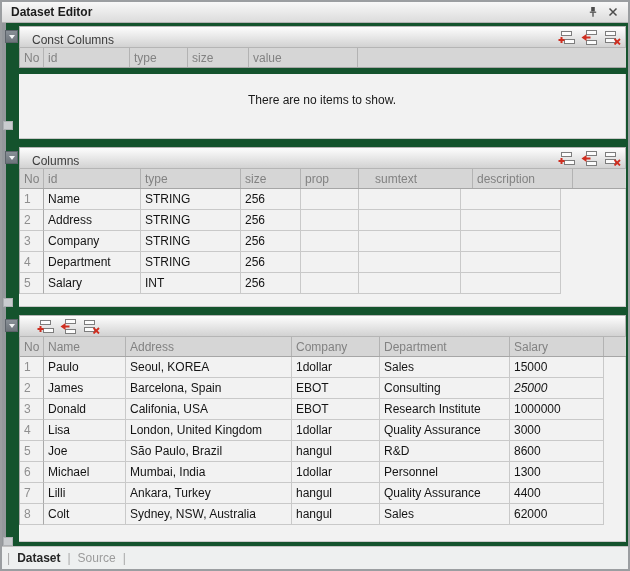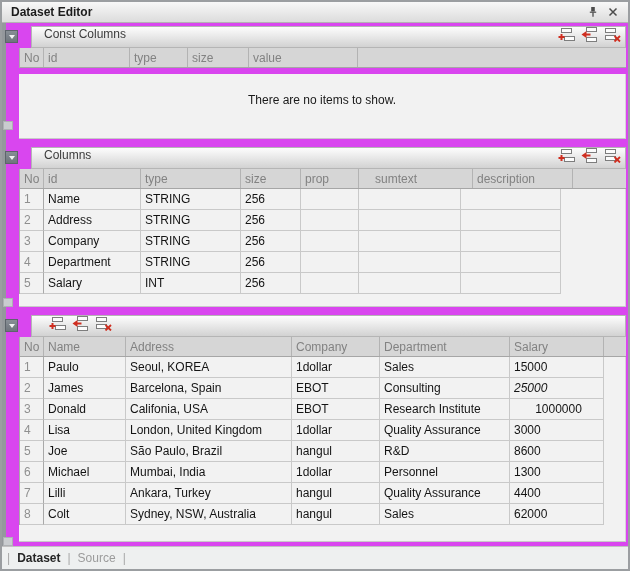--- a/index.html
+++ b/index.html
@@ -1,38 +1,38 @@
 <!DOCTYPE html>
 <html><head>
 <meta charset="utf-8">
 <style>
   * { box-sizing: border-box; }
   html,body { margin:0; padding:0; background:#ffffff; }
   .window {
     position:relative; width:630px; height:571px;
-    border:2px solid #9b9ea1; background:#d946ef;
+    border:2px solid #9b9ea1; background:#14532d;
     font-family:"Liberation Sans", sans-serif; font-size:12px;
     overflow:hidden;
   }
   .titlebar {
     height:21px; background:linear-gradient(#f8f8f8,#dcdcdc);
     border-bottom:1px solid #b3b3b3;
     display:flex; align-items:center; padding:0 8px 0 9px;
   }
   .titlebar .title { flex:1; font-weight:bold; color:#1b1b1b; }
   .win-icon { width:14px; height:14px; display:flex; align-items:center; justify-content:center; margin-left:6px; cursor:default; }
   .left-strip { position:absolute; left:0; top:21px; bottom:0; width:4px; background:#94989c; }
   .nub { position:absolute; left:1px; width:10px; height:9px; background:#c9cccf; border:1px solid #aeb1b4; }
 
   .sections { position:absolute; top:21px; left:0; right:0; }
   .section { margin:0 2px 0 17px; position:relative; }
   .section-header {
     height:22px; background:linear-gradient(#fdfdfd,#d2d2d2);
     border:1px solid #b5b5b5;
-    display:flex; align-items:flex-start; padding:0 3px 0 12px;margin-left:12px;
+    display:flex; align-items:flex-end; padding:0 3px 0 12px;
   }
   .section-title { flex:1; color:#3c3c3c; }
   .collapse-btn {
     position:absolute; left:-14px; top:4px; width:13px; height:13px;
     background:linear-gradient(#888f96,#6e757c); border:1px solid #5d646b;
     display:flex; align-items:center; justify-content:center;
   }
   .tri-down { width:0; height:0; border-left:3px solid transparent; border-right:3px solid transparent; border-top:4px solid #f2f4f5; }
   .icon-btn { width:19px; height:17px; margin-left:4px; display:flex; align-items:center; justify-content:center; background:transparent; border:none; padding:0; }
 
@@ -268,21 +268,21 @@
             <div class="cell" style="width: 88px;">EBOT</div>
             <div class="cell" style="width: 130px;">Consulting</div>
             <div class="cell" style="width: 94px; font-style: italic;">25000</div>
           </div>
           <div class="row">
             <div class="cell no" style="width: 24px;">3</div>
             <div class="cell" style="width: 82px;">Donald</div>
             <div class="cell" style="width: 166px;">Califonia, USA</div>
             <div class="cell" style="width: 88px;">EBOT</div>
             <div class="cell" style="width: 130px;">Research Institute</div>
-            <div class="cell" style="width: 94px; text-align: center;">1000000</div>
+            <div class="cell" style="width: 94px;">1000000</div>
           </div>
           <div class="row">
             <div class="cell no" style="width: 24px;">4</div>
             <div class="cell" style="width: 82px;">Lisa</div>
             <div class="cell" style="width: 166px;">London, United Kingdom</div>
             <div class="cell" style="width: 88px;">1dollar</div>
             <div class="cell" style="width: 130px;">Quality Assurance</div>
             <div class="cell" style="width: 94px;">3000</div>
           </div>
           <div class="row">

